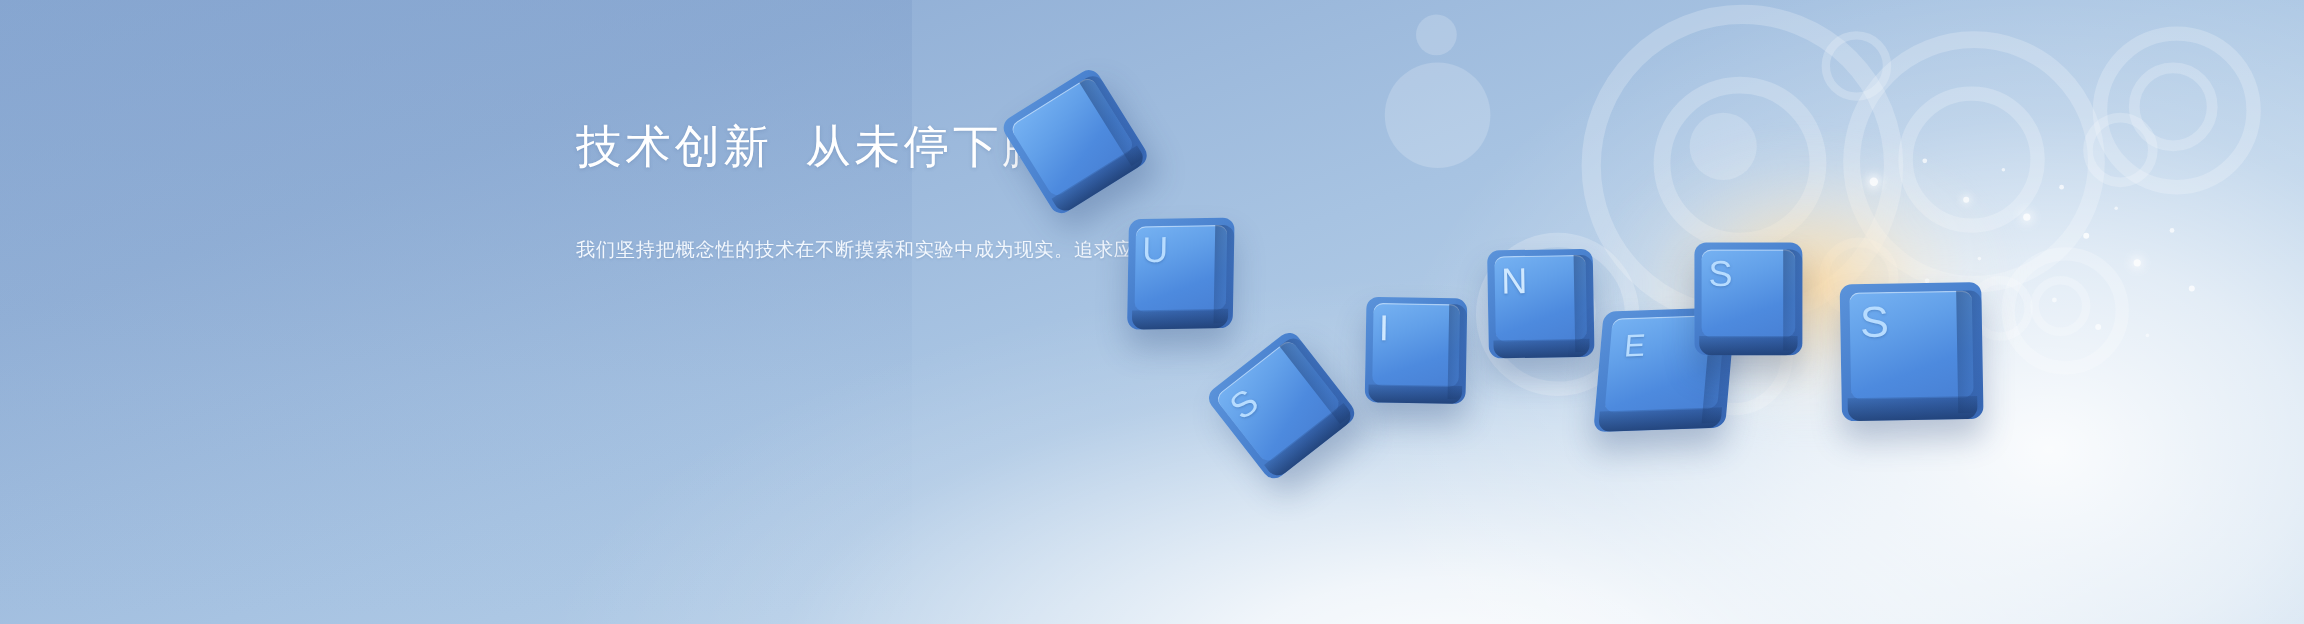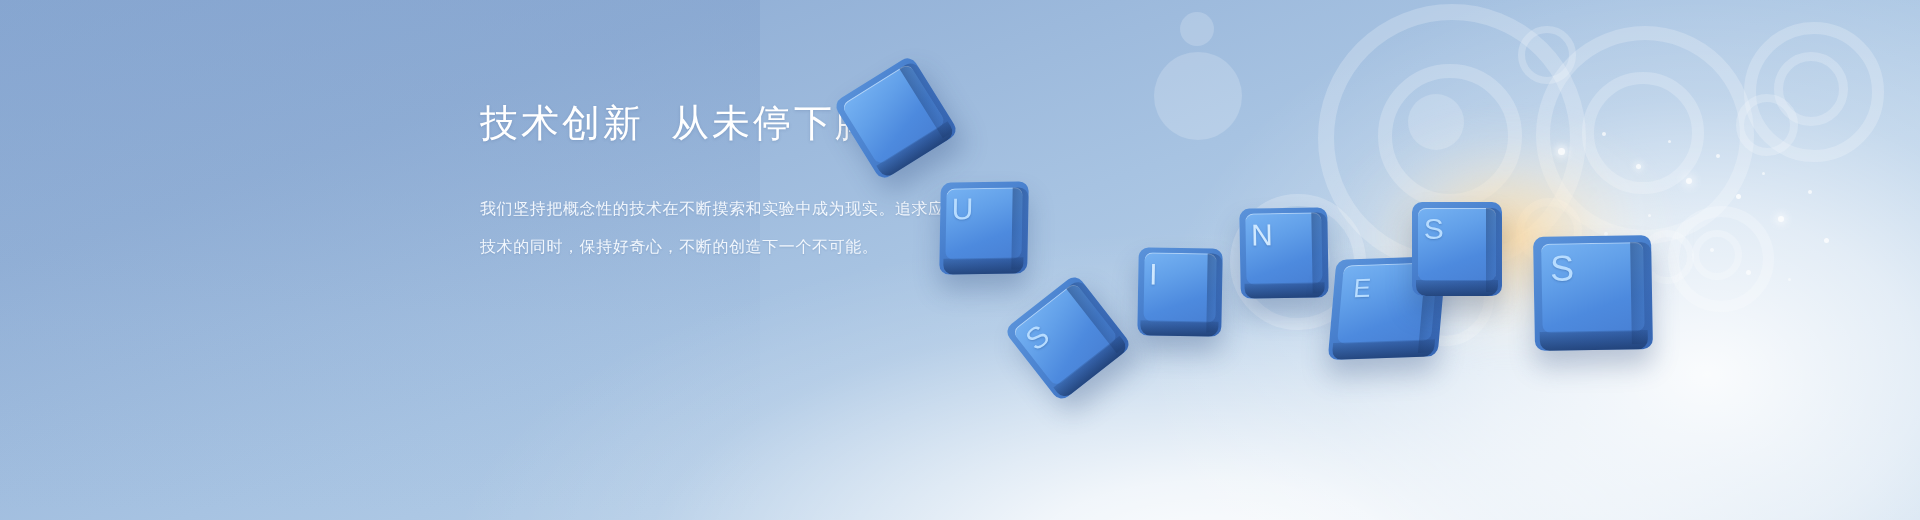--- a/index.html
+++ b/index.html
@@ -159,21 +159,20 @@
     <div class="sp" style="left:64px;top:112px;width:4px;height:4px;opacity:.55;"></div>
     <div class="sp" style="left:170px;top:128px;width:4px;height:4px;opacity:.6;"></div>
     <div class="sp" style="left:206px;top:150px;width:5px;height:5px;opacity:.65;"></div>
     <div class="sp" style="left:248px;top:158px;width:3px;height:3px;opacity:.5;"></div>
   </div>
 
   <div class="copy">
     <h1 class="headline">技术创新  从未停下脚步</h1>
     <div class="subcopy">
       <p class="subline">我们坚持把概念性的技术在不断摸索和实验中成为现实。追求应用稳定尖端</p>
-      <p class="subline">技术的同时，保持好奇心，不断的创造下一个不可能。</p>
     </div>
   </div>
 
   <div class="keys">
     <div class="key" id="key-blank">
       <div class="cap"></div>
       <div class="top"></div>
       <div class="side-r"></div>
       <div class="side-b"></div>
 

